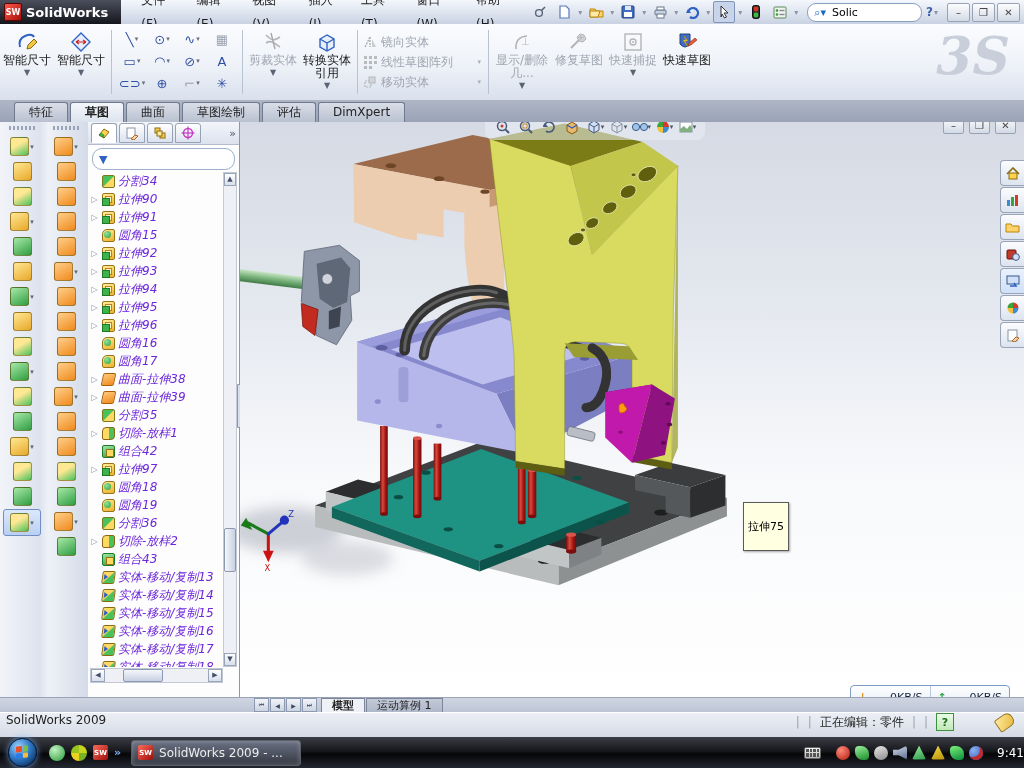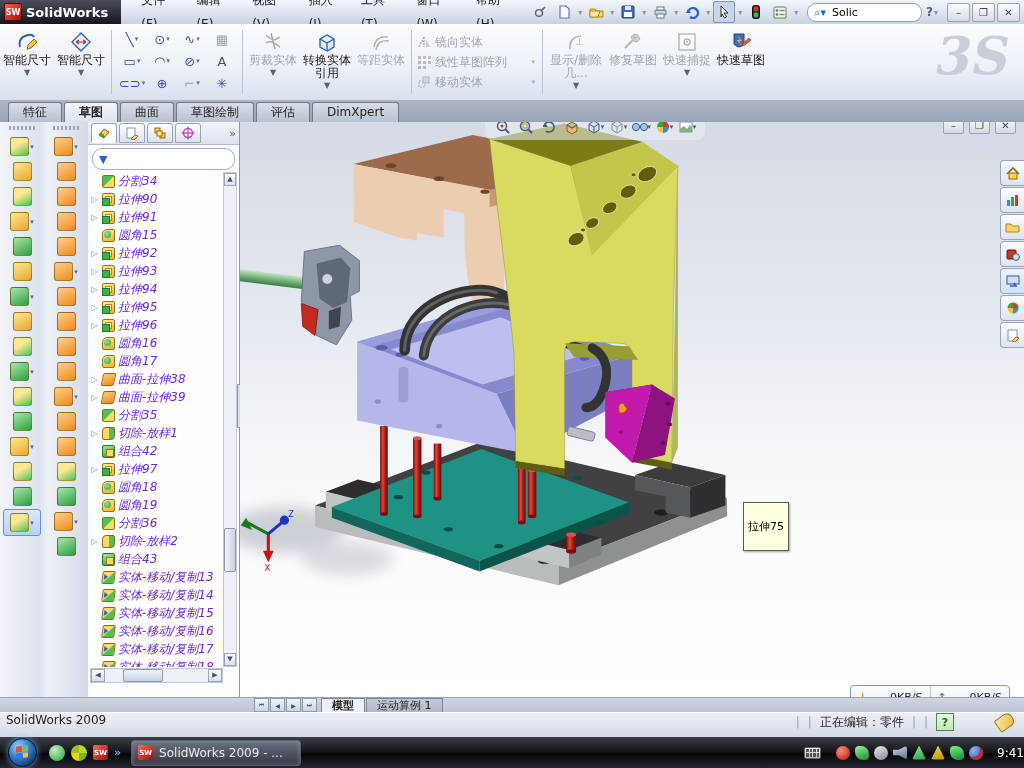--- a/index.html
+++ b/index.html
@@ -49,21 +49,21 @@
   .sg .drop{font-size:7px;color:#68707e;}
   .sg.dis{color:#9aa2af;}
   #smallcol{display:flex;flex-direction:column;justify-content:center;gap:3px;margin:0 2px;width:120px;}
   .smallrow{display:flex;align-items:center;gap:4px;color:#a0a6b2;font-size:12px;white-space:nowrap;}
   .smallrow .mini{width:14px;height:14px;opacity:.5;filter:grayscale(1);}
   .smallrow .drop{font-size:7px;margin-left:auto;margin-right:2px;color:#aab0bb;}
   #ds-mark{position:absolute;right:14px;top:30px;font-size:52px;font-style:italic;font-weight:bold;
     color:#c9cfda;font-family:"DejaVu Serif","Liberation Serif",serif;line-height:52px;}
   
   #cmtabs{left:0;top:100px;width:1024px;height:22px;background:linear-gradient(180deg,#aeb6c6,#9aa3b6);
-    display:flex;align-items:flex-end;padding-left:8px;box-sizing:border-box;}
+    display:flex;align-items:flex-end;padding-left:14px;box-sizing:border-box;}
   .cmtab{height:19px;line-height:19px;padding:0 14px;margin-right:2px;border:1px solid #6f7a8e;border-bottom:none;
     background:linear-gradient(180deg,#d9dee8,#b9c1d0);border-radius:3px 3px 0 0;color:#222;}
   .cmtab.active{background:linear-gradient(180deg,#f4f6fa,#dde3ee);font-weight:bold;}
   
   #workarea{left:0;top:122px;width:1024px;height:575px;background:#fff;}
   #leftbars{position:absolute;left:0;top:0;width:88px;height:575px;
     background:linear-gradient(90deg,#f2f4f9 0%,#dde3ee 45%,#eef1f7 55%,#d4dbe8 100%);
     border-right:1px solid #aab3c4;display:flex;}
   .lcol{width:44px;display:flex;flex-direction:column;align-items:center;padding-top:2px;}
   .grip{width:26px;height:4px;margin:2px 0 4px 0;
@@ -323,26 +323,20 @@
       <div class="drop">▼</div>
     </div>
     <div class="cmd-big">
       <div class="cic"><svg width="22" height="22">
             <path d="M4 8 L11 4 L18 8 L18 16 L11 20 L4 16 Z" fill="#e8eefb" stroke="#2f62c4" stroke-width="1.4"></path>
             <path d="M4 8 L11 12 L18 8 M11 12 V20" stroke="#2f62c4" fill="none" stroke-width="1.4"></path>
           </svg></div>
       <div class="clbl">转换实体引用</div>
       <div class="drop">▼</div>
     </div>
-    <div class="cmd-big disabled">
-      <div class="cic"><svg width="22" height="22">
-            <path d="M4 16 Q6 4 18 6 M6 19 Q8 8 19 10" stroke="#5a6478" fill="none" stroke-width="1.6"></path>
-          </svg></div>
-      <div class="clbl">等距实体</div>
-    </div>
     <div class="vsep"></div>
     <div id="smallcol">
       <div class="smallrow">
         <span class="mini"><svg width="14" height="14">
               <path d="M2 12 L7 2 M7 2 v10" stroke="#5a6478" fill="none" stroke-width="1.4" stroke-dasharray="2 1"></path>
               <path d="M9 4 l4 8 h-4 z" fill="#9aa4b8"></path>
             </svg></span>
         <span>镜向实体</span>
       </div>
       <div class="smallrow">

